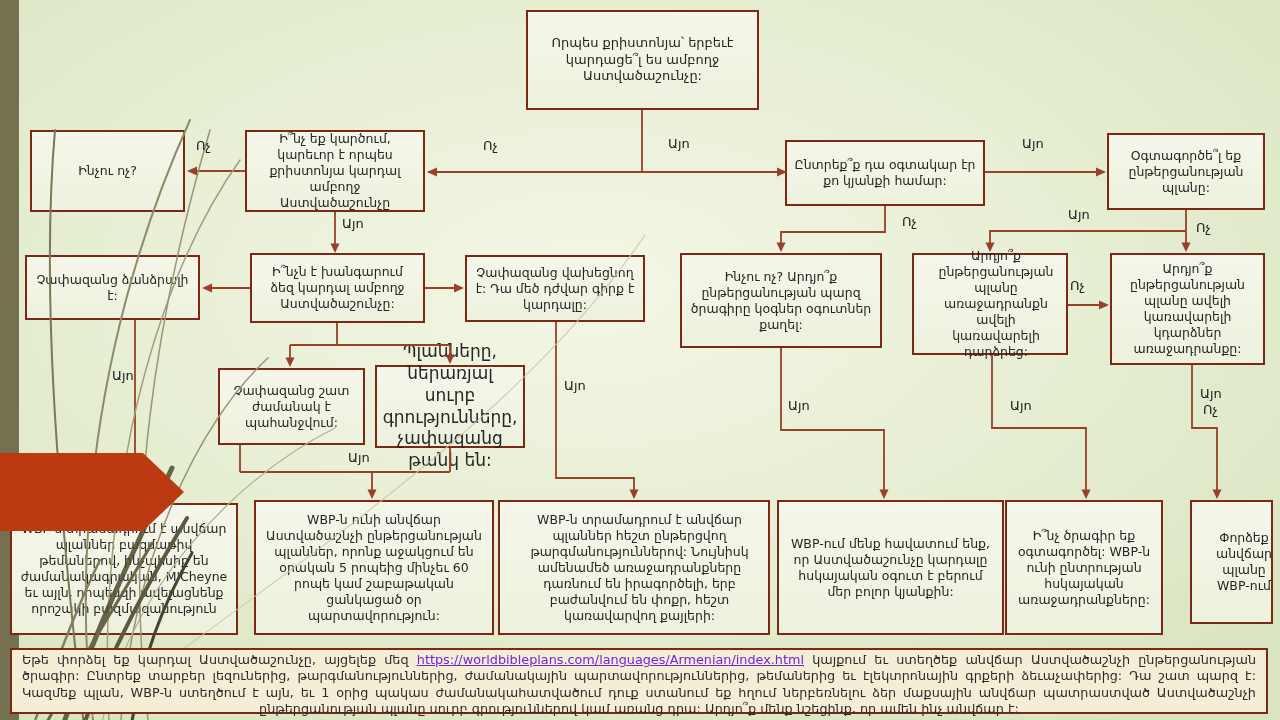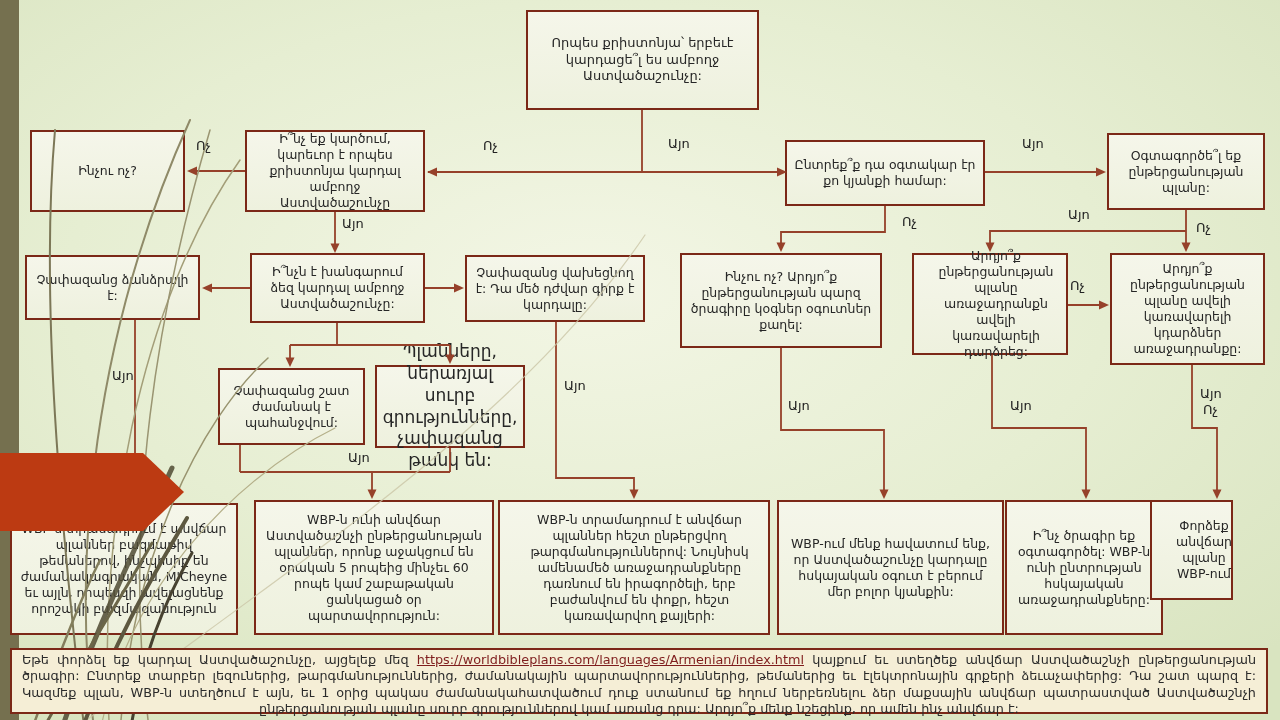--- a/index.html
+++ b/index.html
@@ -20,21 +20,21 @@
     text-align:center;font-size:12.5px;line-height:1.28;
     padding:4px 7px;
   }
   .edge-label{position:absolute;z-index:6;font-size:13px;color:#222;white-space:nowrap;}
   .footer{
     position:absolute;left:10px;top:648px;width:1258px;height:66px;z-index:6;
     box-sizing:border-box;border:2.5px solid #7b2817;background:#f5eed6;
     font-size:12.8px;line-height:1.27;color:#2b2b2b;
     padding:2px 10px;text-align:justify;text-align-last:center;
   }
-  .footer a{color:#7f1d1d;cursor:pointer;}
+  .footer a{color:#6d28d9;cursor:pointer;}
 </style>
 </head>
 <body>
 
 <div class="slide">
 
   <div class="left-strip"></div>
 
   <svg class="decor" width="1280" height="720" viewBox="0 0 1280 720">
     <g fill="none" stroke-linecap="round">
@@ -106,21 +106,21 @@
   <div class="node" style="left:680px;top:253px;width:202px;height:95px;">Ինչու ոչ? Արդյո՞ք ընթերցանության պարզ ծրագիրը կօգներ օգուտներ քաղել:</div>
   <div class="node" style="left:912px;top:253px;width:156px;height:102px;padding-left:19px;">Արդյո՞ք ընթերցանության պլանը առաջադրանքն ավելի կառավարելի դարձրեց:</div>
   <div class="node" style="left:1110px;top:253px;width:155px;height:112px;">Արդյո՞ք ընթերցանության պլանը ավելի կառավարելի կդարձներ առաջադրանքը:</div>
   <div class="node" style="left:218px;top:368px;width:147px;height:77px;">Չափազանց շատ ժամանակ է պահանջվում:</div>
   <div class="node" style="left:375px;top:365px;width:150px;height:83px;font-size:17px;">Պլանները, ներառյալ սուրբ գրությունները, չափազանց թանկ են:</div>
   <div class="node" style="left:10px;top:503px;width:228px;height:132px;">WBP-ն տրամադրում է անվճար պլաններ բազմաթիվ թեմաներով, ինչպիսիք են ժամանակագրական, M'Cheyne եւ այլն, որպեսզի ավելացնենք որոշակի բազմազանություն</div>
   <div class="node" style="left:246px;top:500px;width:240px;height:135px;margin-left:8px;">WBP-ն ունի անվճար Աստվածաշնչի ընթերցանության պլաններ, որոնք աջակցում են օրական 5 րոպեից մինչեւ 60 րոպե կամ շաբաթական ցանկացած օր պարտավորություն:</div>
   <div class="node" style="left:498px;top:500px;width:272px;height:135px;padding-left:18px;">WBP-ն տրամադրում է անվճար պլաններ հեշտ ընթերցվող թարգմանություններով: Նույնիսկ ամենամեծ առաջադրանքները դառնում են իրագործելի, երբ բաժանվում են փոքր, հեշտ կառավարվող քայլերի:</div>
   <div class="node" style="left:777px;top:500px;width:227px;height:135px;">WBP-ում մենք հավատում ենք, որ Աստվածաշունչը կարդալը հսկայական օգուտ է բերում մեր բոլոր կյանքին:</div>
   <div class="node" style="left:1005px;top:500px;width:158px;height:135px;">Ի՞նչ ծրագիր եք օգտագործել: WBP-ն ունի ընտրության հսկայական առաջադրանքները:</div>
-  <div class="node" style="left:1150px;top:500px;width:83px;height:100px;padding-left:32px;">Փորձեք անվճար պլանը WBP-ում</div>
+  <div class="node" style="left:1190px;top:500px;width:83px;height:124px;padding-left:32px;">Փորձեք անվճար պլանը WBP-ում</div>
 
   <span class="edge-label" style="left:483px;top:138px;">Ոչ</span>
   <span class="edge-label" style="left:668px;top:136px;">Այո</span>
   <span class="edge-label" style="left:196px;top:138px;">Ոչ</span>
   <span class="edge-label" style="left:342px;top:216px;">Այո</span>
   <span class="edge-label" style="left:1022px;top:136px;">Այո</span>
   <span class="edge-label" style="left:902px;top:214px;">Ոչ</span>
   <span class="edge-label" style="left:1068px;top:207px;">Այո</span>
   <span class="edge-label" style="left:1196px;top:220px;">Ոչ</span>
   <span class="edge-label" style="left:1070px;top:278px;">Ոչ</span>

